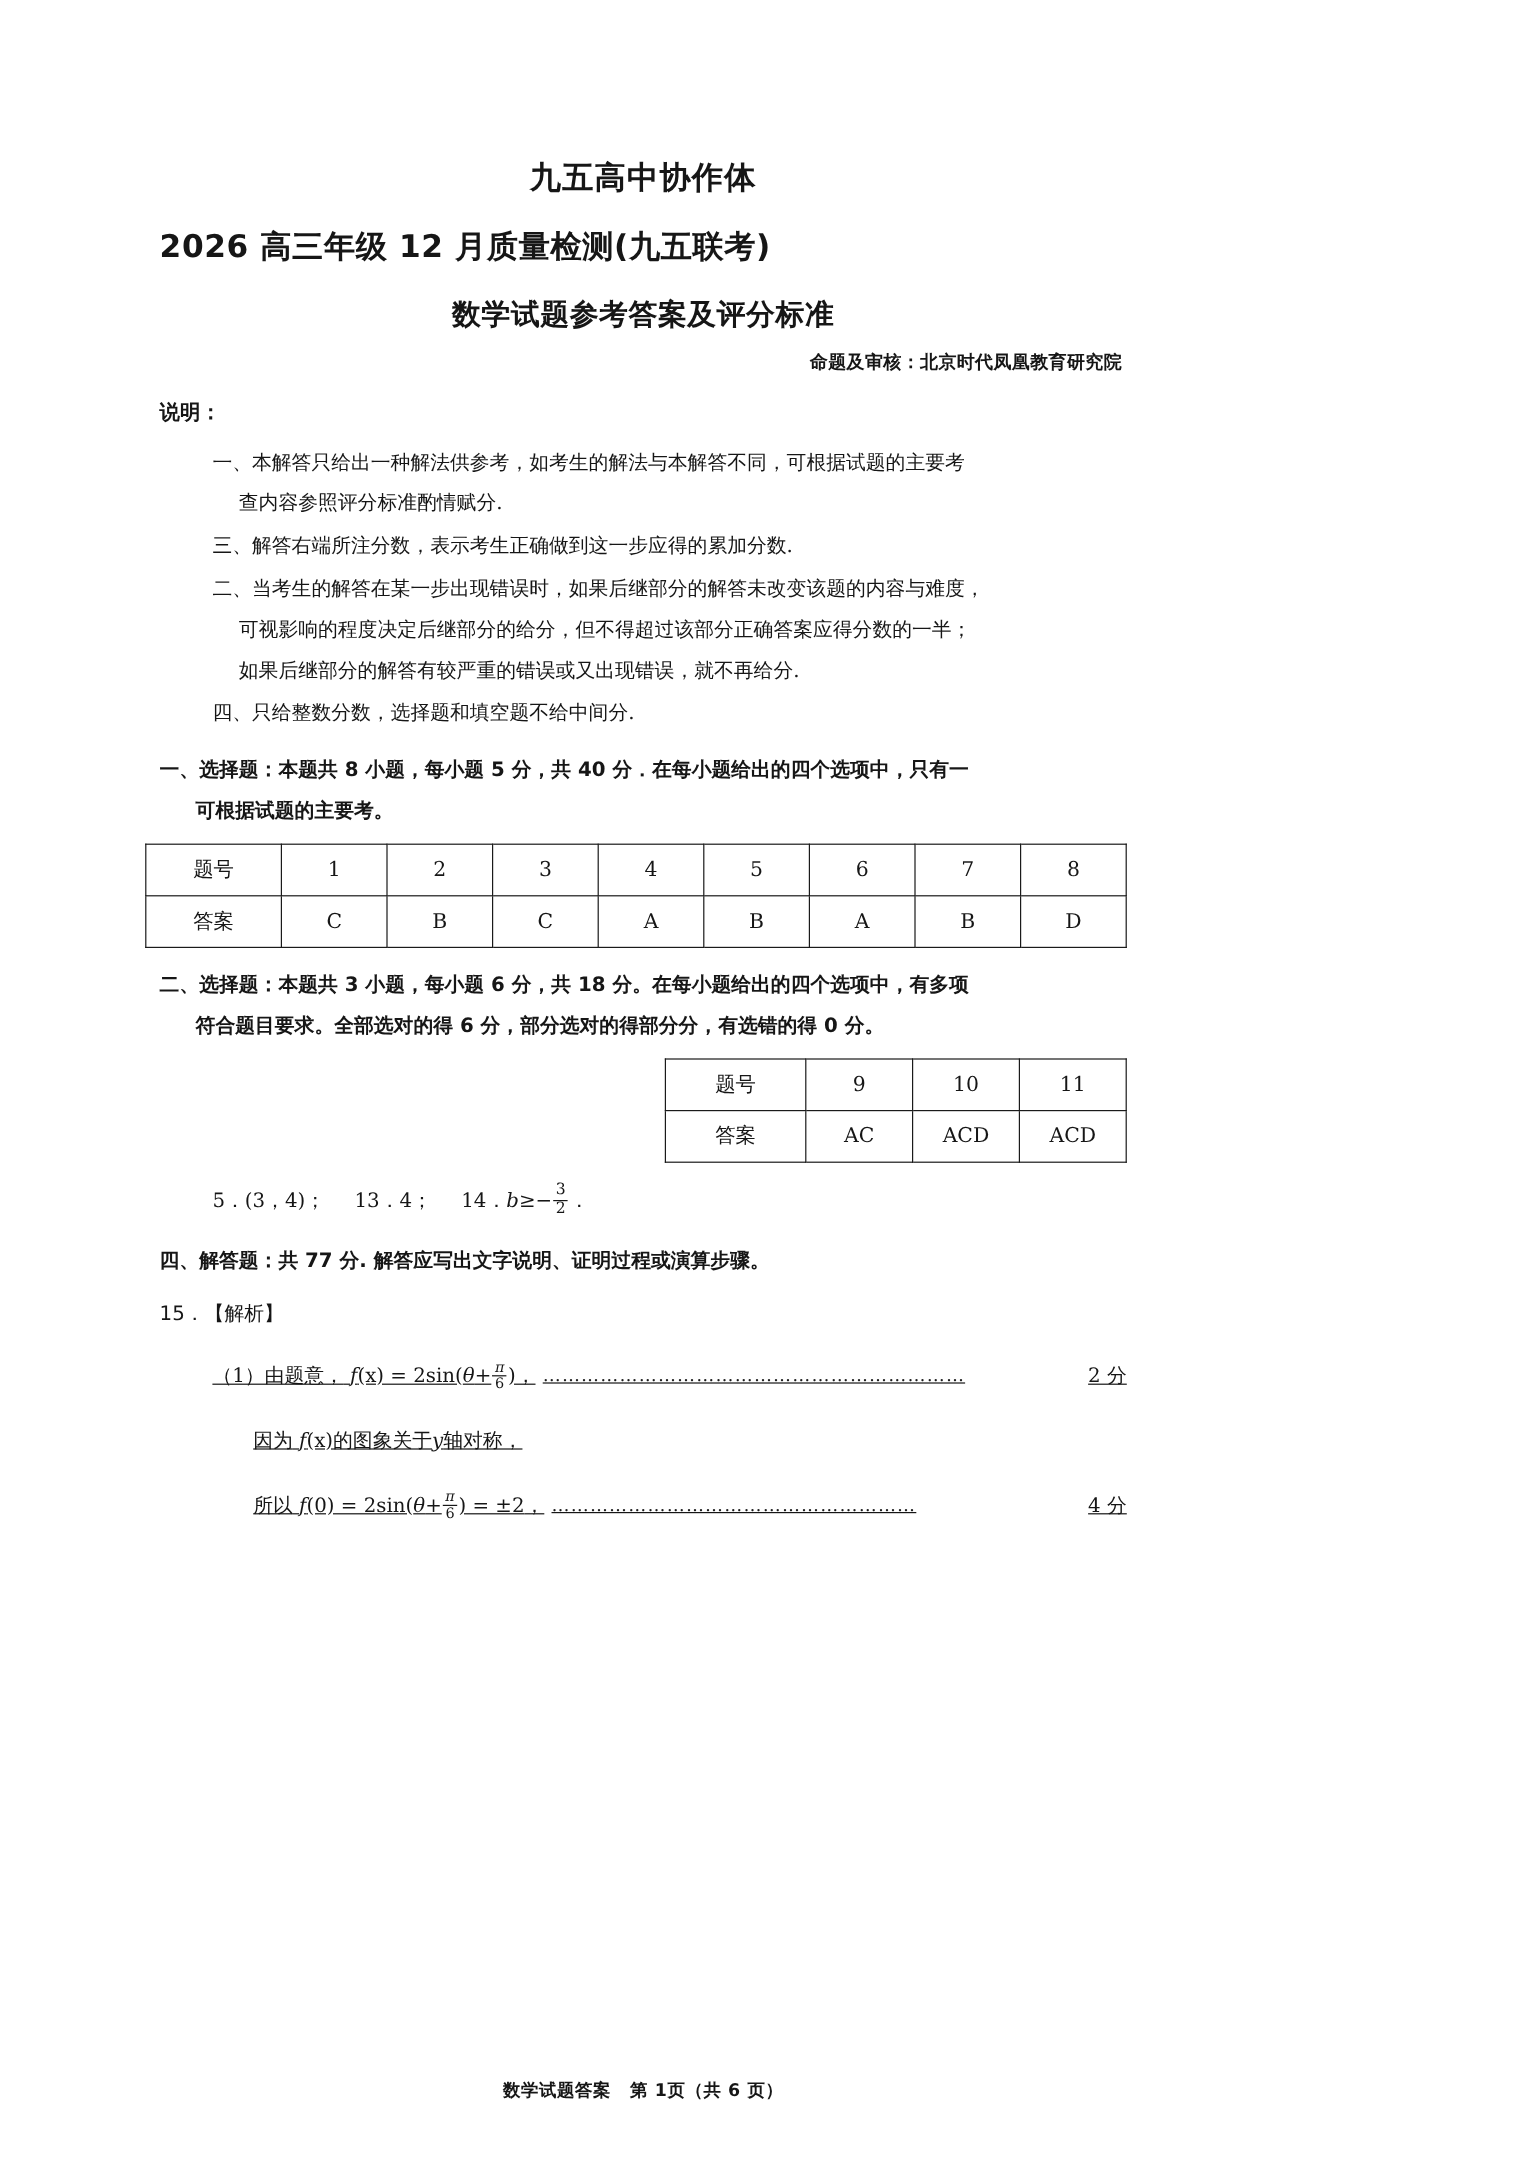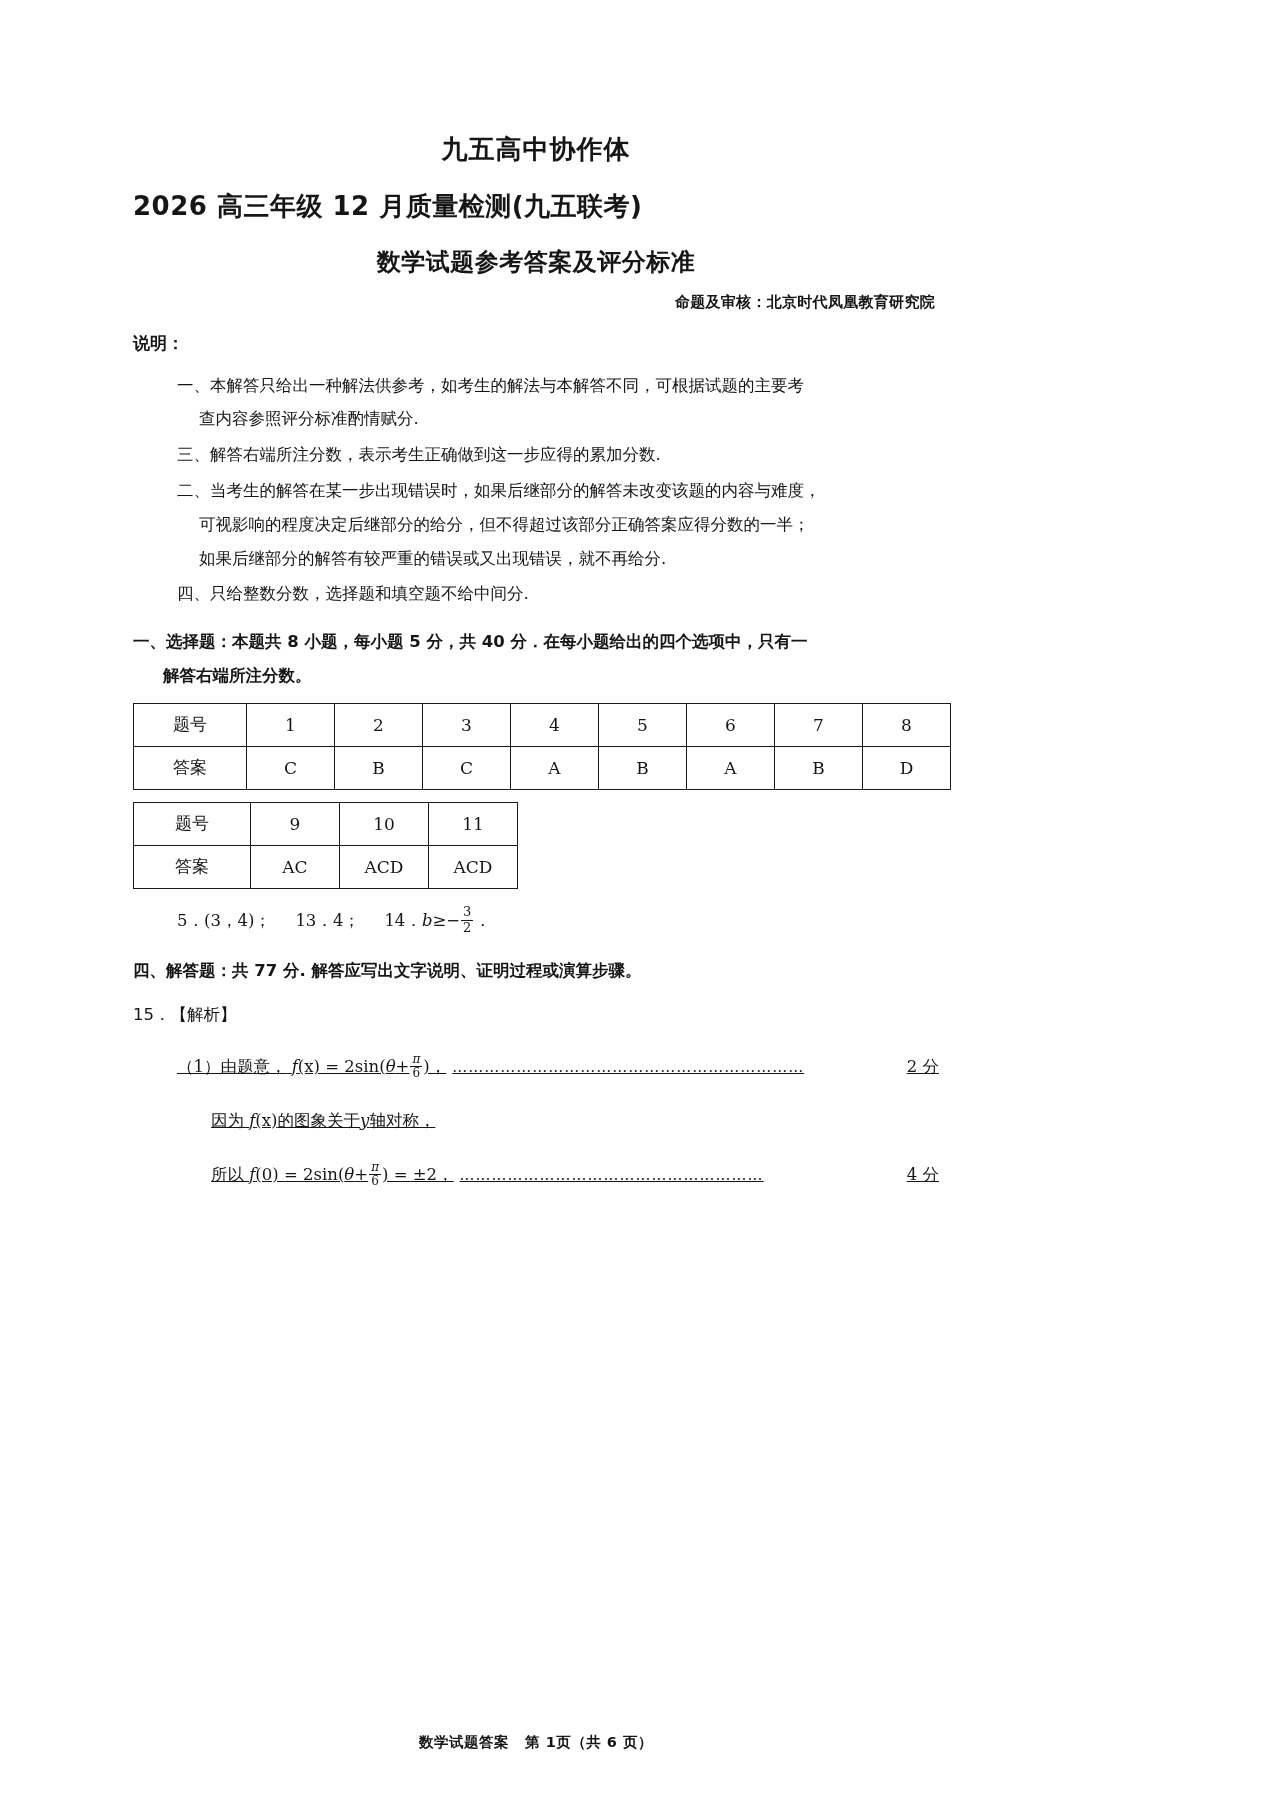--- a/index.html
+++ b/index.html
@@ -76,21 +76,21 @@
   
   .sec{
     font-size:16.5px;
     line-height:2.05;
     font-weight:bold;
     margin:14px 0 6px 0;
     font-family:"DejaVu Sans","Liberation Sans",sans-serif;
   }
   .sec .ln2{ display:block; padding-left:30px; }
   
-  .tbl-wrap{ display:flex; justify-content:flex-start; margin:10px 0 12px 0; }
+  .tbl-wrap{ display:flex; justify-content:flex-end; margin:10px 0 12px 0; }
   table.ans{
     border-collapse:collapse;
     font-family:"DejaVu Serif","Liberation Serif",serif;
   }
   table.ans td{
     border:1.4px solid #1a1a1a;
     text-align:center;
     font-size:17px;
     height:42px;
     min-width:70px;
@@ -205,21 +205,21 @@
       <span class="cont">可视影响的程度决定后继部分的给分，但不得超过该部分正确答案应得分数的一半；</span>
       <span class="cont">如果后继部分的解答有较严重的错误或又出现错误，就不再给分.</span>
     </div>
 
     <div class="note-item">
       <span>四、只给整数分数，选择题和填空题不给中间分.</span>
     </div>
 
     <div class="sec">
       <span>一、选择题：本题共 8 小题，每小题 5 分，共 40 分．在每小题给出的四个选项中，只有一</span>
-      <span class="ln2">解答右端所注分数。</span>
+      <span class="ln2">可根据试题的主要考。</span>
     </div>
 
     <div class="tbl-wrap">
       <table class="ans t1">
         <tbody>
             <tr>
           <td class="hdr">题号</td>
           <td>1</td>
           <td>2</td>
           <td>3</td>
@@ -237,20 +237,24 @@
           <td>A</td>
           <td>B</td>
           <td>A</td>
           <td>B</td>
           <td>D</td>
         </tr>
       </tbody>
         </table>
     </div>
 
+    <div class="sec">
+      <span>二、选择题：本题共 3 小题，每小题 6 分，共 18 分。在每小题给出的四个选项中，有多项</span>
+      <span class="ln2">符合题目要求。全部选对的得 6 分，部分选对的得部分分，有选错的得 0 分。</span>
+    </div>
 
     <div class="tbl-wrap">
       <table class="ans t2">
         <tbody>
             <tr>
           <td class="hdr">题号</td>
           <td>9</td>
           <td>10</td>
           <td>11</td>
         </tr>

